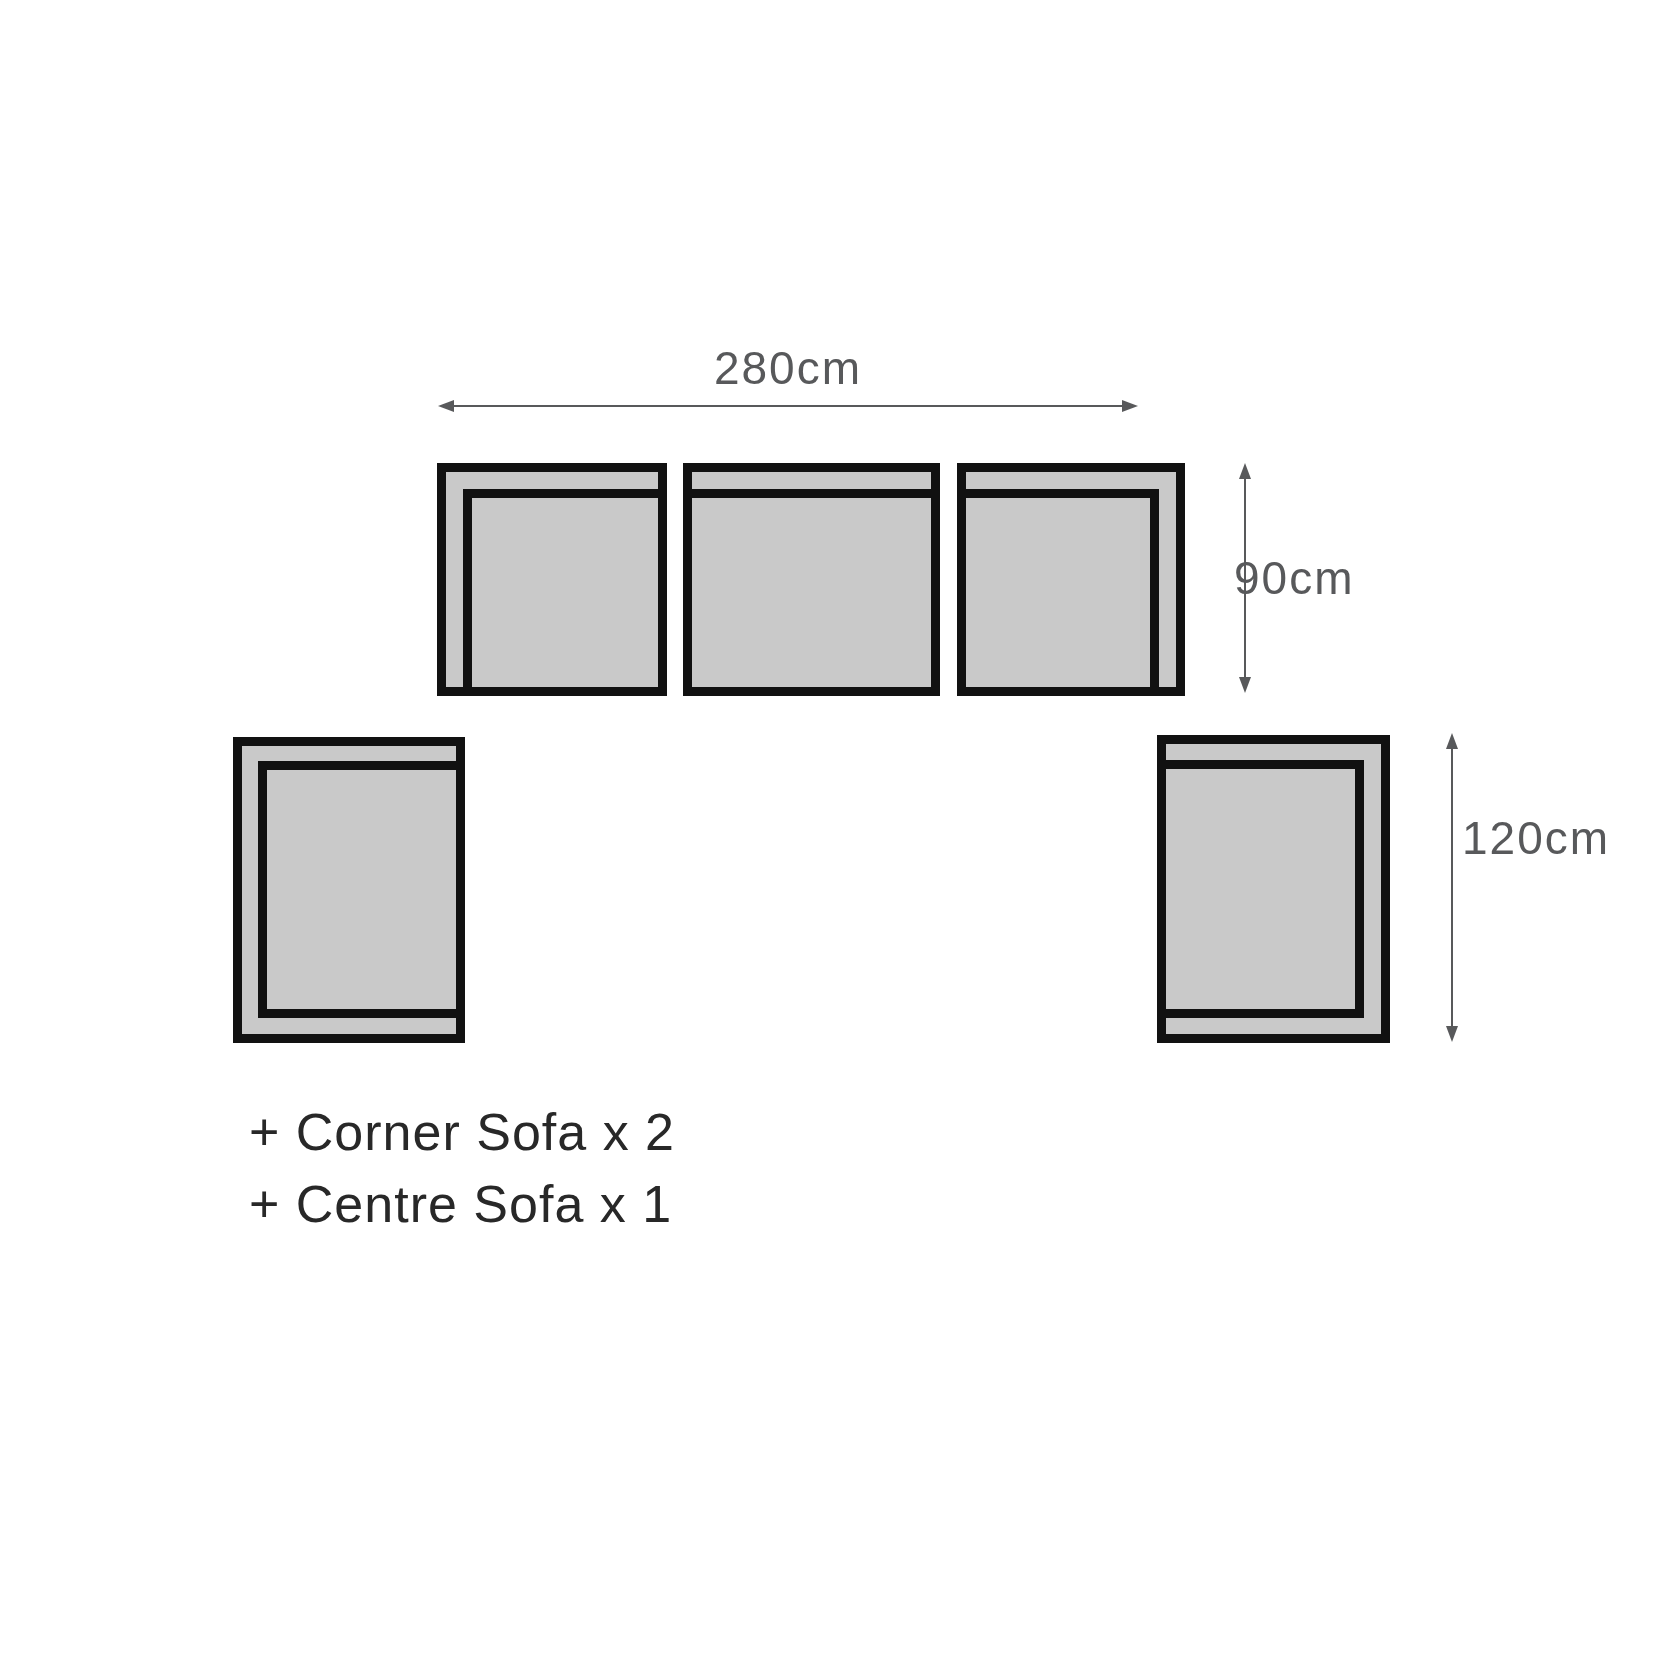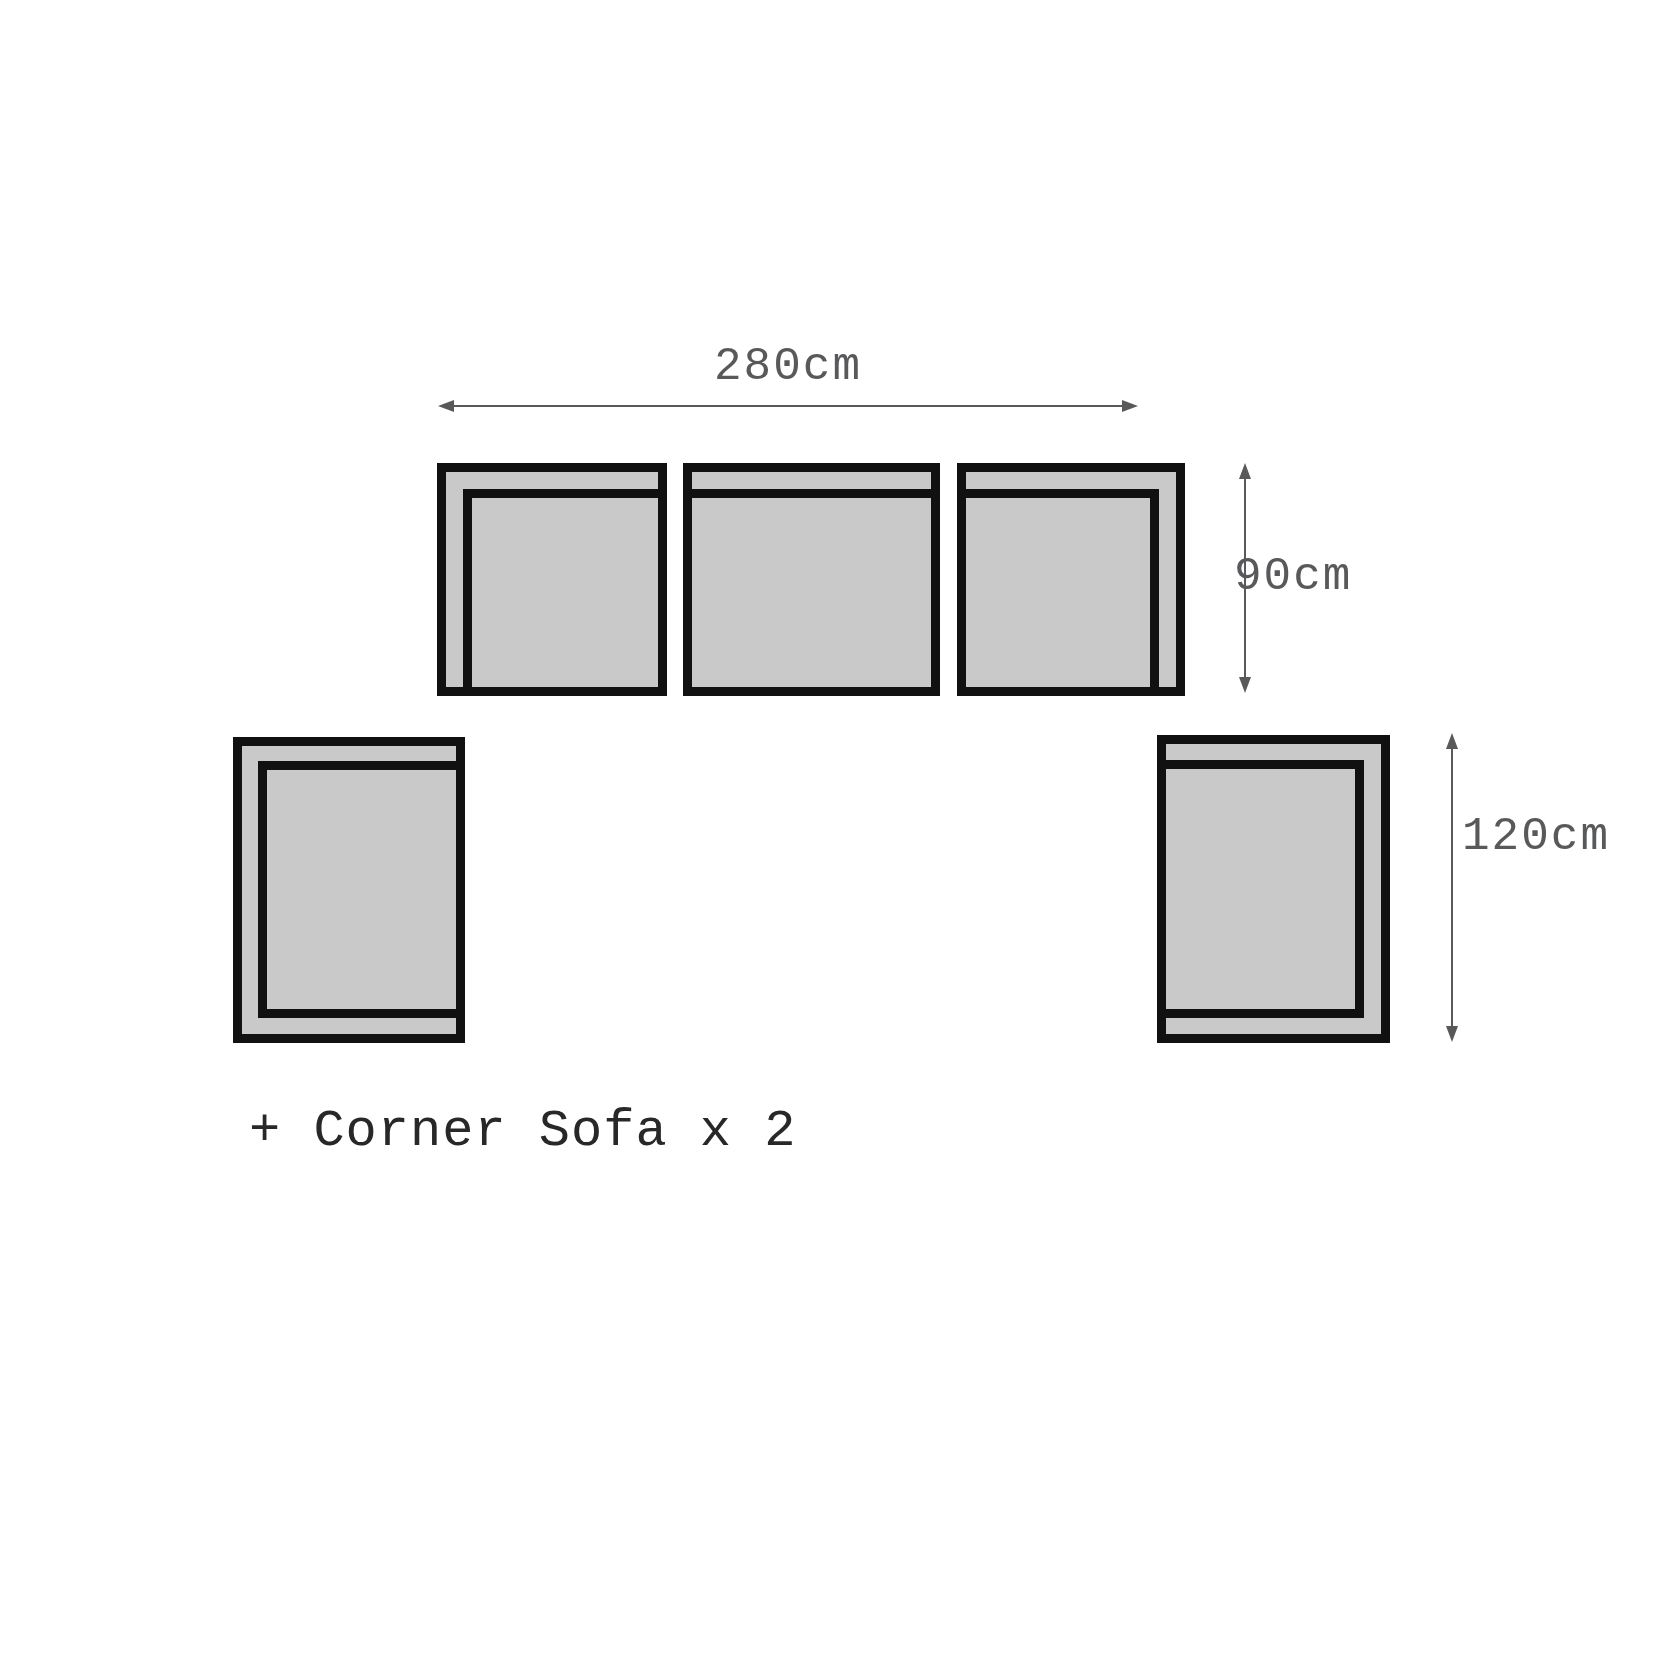--- a/index.html
+++ b/index.html
@@ -9,21 +9,21 @@
     --legend-text: #282828;
     --bg: #ffffff;
   }
   html, body { margin: 0; padding: 0; background: var(--bg); }
   .canvas {
     position: relative;
     width: 1676px;
     height: 1676px;
     background: var(--bg);
     overflow: hidden;
-    font-family: Liberation Mono, monospace;
+    font-family: Liberation Sans, sans-serif;
   }
 
   
   .piece {
     position: absolute;
     background: var(--sofa-fill);
     border: 9px solid var(--outline);
     box-sizing: border-box;
   }
   .seat {
@@ -165,15 +165,16 @@
 
   <div class="v-arrow" id="dim-side-arrow">
     <span class="head-top"></span>
     <span class="line"></span>
     <span class="head-bottom"></span>
   </div>
   <div class="dim-label" id="dim-side-label">120cm</div>
 
   <div class="legend">
     <div>+ Corner Sofa x 2</div>
+    <div>+ Centre Sofa x 1</div>
   </div>
 
 </div>
 
 </body></html>

